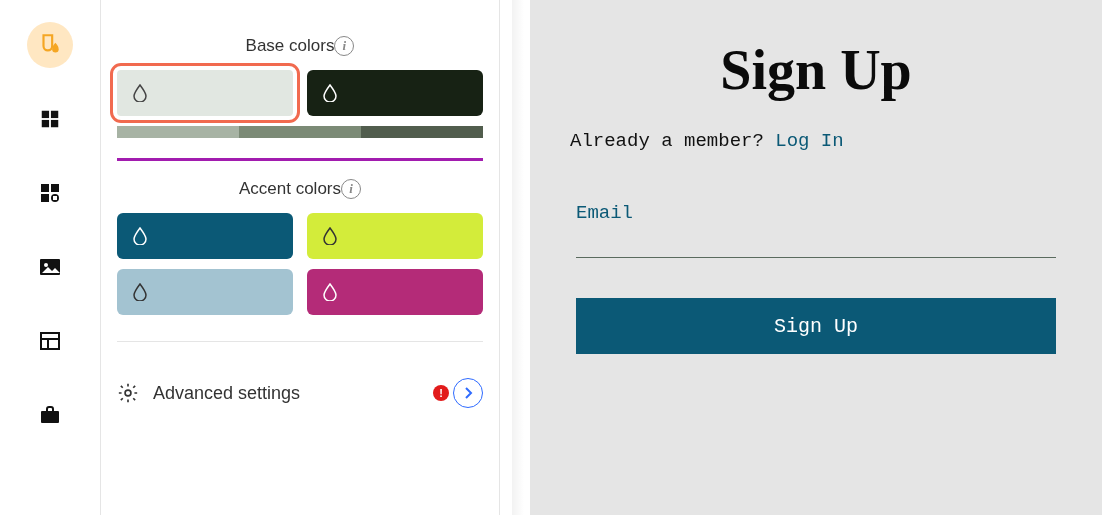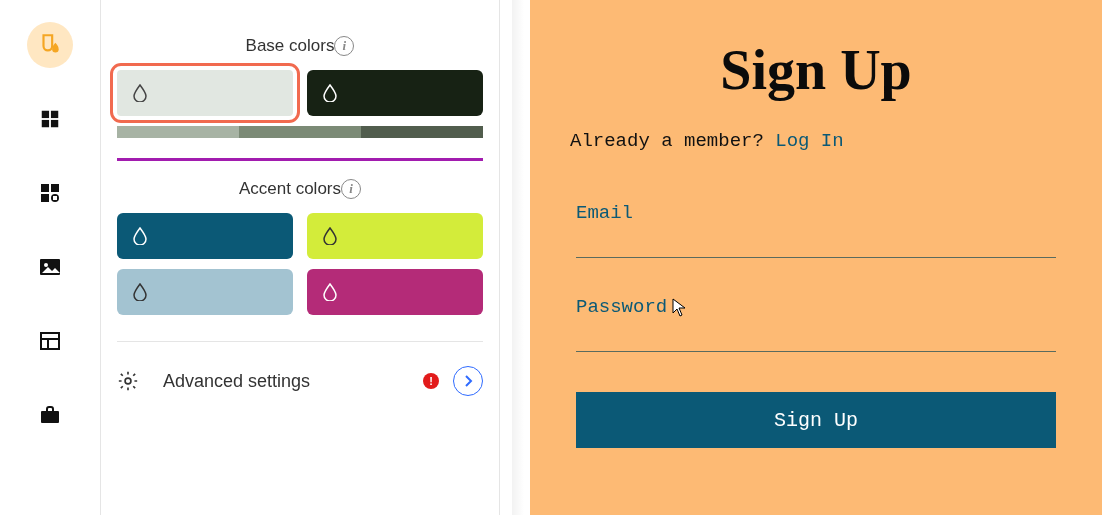--- a/index.html
+++ b/index.html
@@ -21,30 +21,30 @@
   .info-icon { width: 20px; height: 20px; border: 1.5px solid #888; border-radius: 50%; display: flex; align-items: center; justify-content: center; font-family: Georgia, serif; font-style: italic; font-size: 13px; color: #888; font-weight: 700; cursor: pointer; }
 
   .swatch-row { display: flex; gap: 14px; margin-bottom: 10px; }
   .swatch { flex: 1; height: 46px; border-radius: 6px; display: flex; align-items: center; padding-left: 16px; cursor: pointer; }
   .swatch.selected-outline { outline: 3px solid #f16a4f; outline-offset: 4px; border-radius: 4px; }
   .drop-icon { display: inline-block; }
 
   .gradient-bar { display: flex; height: 12px; width: 100%; margin-top: 10px; margin-bottom: 20px; }
   .gradient-bar > div { flex: 1; }
 
-  .advanced-row { display: flex; align-items: center; gap: 14px; padding: 24px 0 10px 0; border-top: 1px solid #e5e5e5; margin-top: 26px; }
+  .advanced-row { display: flex; align-items: center; gap: 4px; padding: 36px 0 10px 0; border-top: 1px solid #e5e5e5; margin-top: 26px; }
   .gear { width: 22px; height: 22px; color: #333; }
   .adv-label { font-size: 18px; color: #333; flex: 1; font-weight: 400; padding-left: 10px; }
   .warn-dot { width: 16px; height: 16px; background: #e21b1b; border-radius: 50%; color: #fff; font-size: 11px; display: flex; align-items: center; justify-content: center; font-weight: 700; }
   .arrow-circle { width: 30px; height: 30px; border: 1.5px solid #2f6bff; border-radius: 50%; color: #2f6bff; display: flex; align-items: center; justify-content: center; font-size: 15px; cursor: pointer; }
 
   
   .preview-wrap { flex: 1; position: relative; padding-left: 30px; }
   .preview-edge { position: absolute; left: 12px; top: 0; bottom: 0; width: 12px; background: linear-gradient(90deg, rgba(0,0,0,0.05), transparent); }
-  .preview-card { background: #fdba74; height: 100%; padding: 20px 40px 40px 40px; }
+  .preview-card { background: #e5e5e5; height: 100%; padding: 20px 40px 40px 40px; }
   .signup-title { font-family: Georgia, "Times New Roman", serif; font-size: 56px; font-weight: 700; text-align: center; color: #0b0b0b; margin-top: 18px; }
   .subline { font-family: "Courier New", monospace; font-size: 19px; color: #111; margin-top: 28px; }
   .subline a { color: #0b5976; text-decoration: none; cursor: pointer; }
   .form { margin-top: 50px; padding: 0 6px; }
   .field { margin-bottom: 38px; }
   .field-label { font-family: Liberation Mono, monospace; font-size: 19px; color: #0b5976; display: inline-block; }
   .field-input { width: 100%; border: none; border-bottom: 1px solid #5a6b5e; background: transparent; height: 30px; outline: none; margin-top: 4px; }
   .signup-btn { width: 100%; height: 56px; background: #0b5976; color: #fff; font-family: "Courier New", monospace; font-size: 20px; border: none; cursor: pointer; margin-top: 2px; }
   .cursor-img { position: absolute; pointer-events: none; }
 </style>
@@ -175,24 +175,17 @@
     <div class="preview-card">
       <h1 class="signup-title">Sign Up</h1>
       <p class="subline">
         <span>Already a member? </span><a>Log In</a>
       </p>
       <div class="form">
         <div class="field">
           <span class="field-label">Email</span>
           <input class="field-input" style="">
         </div>
-        <div class="field" style="position:relative;">
-          <span class="field-label">Password</span>
-          <svg class="cursor-img" style="left:96px; top:2px;" width="16" height="20" viewBox="0 0 16 20">
-              <path d="M1 1 L1 15 L5 11 L8 18 L10 17 L7 10 L13 10 Z" fill="#fff" stroke="#000" stroke-width="1"></path>
-            </svg>
-          <input class="field-input" type="password" style="">
-        </div>
         <button class="signup-btn">Sign Up</button>
       </div>
     </div>
   </div>
 </div>
 
 </body></html>

